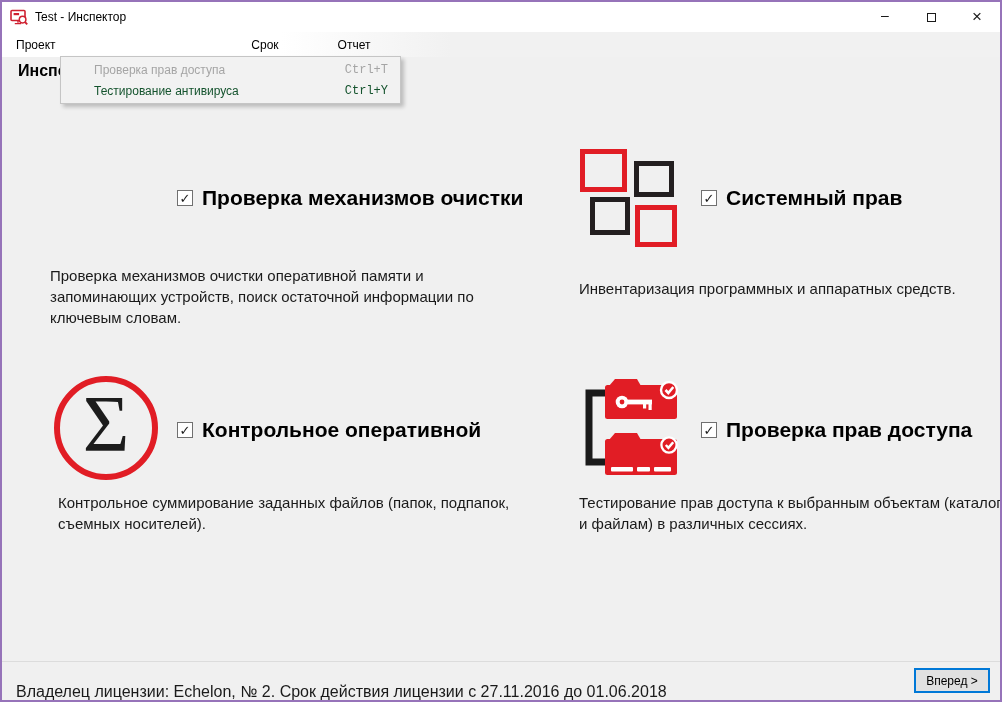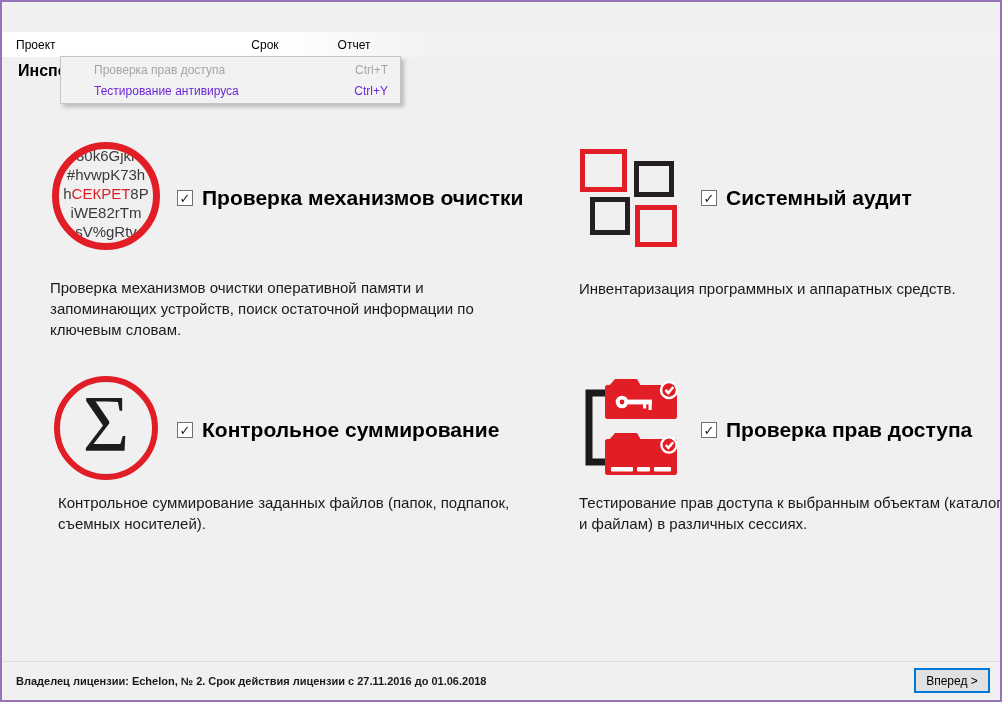--- a/index.html
+++ b/index.html
@@ -22,35 +22,35 @@
   .menubar { position:absolute; top:30px; left:0; right:0; height:25px; display:flex; align-items:stretch; padding-left:2px;
     background:linear-gradient(to right,#ffffff 0%,#ffffff 28%,#f1f1f1 45%,#f1f1f1 100%); font-size:12px; z-index:5;gap:35px; }
   .menu-item { padding:0 11px; display:flex; align-items:center; color:#000; border:1px solid transparent; }
   .menu-item.active { background:#cde6f7; border:1px solid #90c8f6;margin-top:44px; }
   
   .dropdown { position:absolute; left:58px; top:54px; width:341px; background:#f2f2f2; border:1px solid #c5c5c5;
     box-shadow:3px 3px 4px rgba(0,0,0,0.22); z-index:20; padding:2px 0; }
   .dd-item { height:21px; display:flex; align-items:center; font-size:12px; position:relative; padding-left:33px; padding-right:12px; }
   .dd-icon { position:absolute; left:7px; top:3px; width:18px; height:16px; }
   .dd-label { flex:1; }
-  .dd-shortcut { margin-left:23px; }
+  .dd-shortcut { margin-left:23px;font-family:Liberation Mono, monospace; }
   .dd-item.disabled { color:#a5a5a5; }
-  .dd-item.enabled { color:#6d28d9; }
+  .dd-item.enabled { color:#14532d; }
   
   .page-heading { position:absolute; left:16px; top:60px; font-size:16px; font-weight:bold; color:#000; z-index:1; }
   
   .section-heading { position:absolute; display:flex; align-items:center; gap:9px; }
   .checkbox { width:16px; height:16px; background:#fff; border:1px solid #707070; display:flex; align-items:center;
     justify-content:center; font-size:13px; line-height:1; color:#1a1a1a; flex:0 0 auto; }
   .heading-text { font-size:21px; font-weight:bold; color:#000; white-space:nowrap;text-align:right; }
   #h1 { left:175px; top:184px; } #h2 { left:699px; top:184px; }
   #h3 { left:175px; top:416px; } #h4 { left:699px; top:416px; }
   
   .desc { position:absolute; font-size:15px; color:#1a1a1a; line-height:21px; }
-  #d1 { left:48px; top:263px; width:460px;margin-top:12px; }
+  #d1 { left:48px; top:263px; width:460px; }
   #d2 { left:577px; top:276px; width:440px; }
   #d3 { left:48px; top:490px; width:500px;margin-left:8px; }
   #d4 { left:577px; top:490px; width:450px; }
   
   .secret-icon { position:absolute; left:44px; top:139px; width:120px; height:110px; overflow:hidden; }
   .secret-lines { position:absolute; top:5px; left:0; width:100%; text-align:center; font-size:15px; line-height:19px;
     color:#3a3a3a; white-space:nowrap; z-index:1; }
   .secret-red { color:#e11d25; }
   .secret-ring { position:absolute; left:6px; top:1px; width:108px; height:108px; border:7px solid #e11d25; border-radius:50%; z-index:2; }
   
@@ -63,29 +63,50 @@
   #sq3 { left:13px; top:55px; width:40px; height:38px; }
   #sq4 { left:58px; top:63px; width:42px; height:42px; }
   
   .sum-icon { position:absolute; left:52px; top:374px; width:104px; height:104px; border:6px solid #e11d25; border-radius:50%;
     display:flex; align-items:center; justify-content:center; }
   .sigma { font-family:"Liberation Serif","DejaVu Serif",serif; font-size:80px; color:#1c1c1c; line-height:1; margin-top:-8px; }
   
   .folders-icon { position:absolute; left:573px; top:370px; width:112px; height:112px; }
   
   .statusbar { position:absolute; left:0; right:0; bottom:0; height:39px; border-top:1px solid #dcdcdc; background:#f0f0f0; z-index:5; }
-  .license { position:absolute; left:14px; top:13px; font-size:11px; color:#1a1a1a;font-weight:bold; }
+  .license { position:absolute; left:14px; top:21px; font-size:16px; color:#1a1a1a; }
   .next-btn { position:absolute; right:10px; top:6px; width:76px; height:25px; background:#e1e1e1; border:2px solid #0078d7;
     font-size:12px; font-family:inherit; color:#000; }
 </style>
 </head>
 <body>
 
 <div class="window">
 
+  <div class="titlebar">
+    <svg class="app-icon" viewBox="0 0 18 17">
+      <rect x="1" y="1.5" width="14" height="10" rx="1" fill="#ffffff" stroke="#cf2030" stroke-width="1.6"></rect>
+      <rect x="3.6" y="4" width="5.5" height="2.2" fill="#cf2030"></rect>
+      <path d="M8 11.5 v2.2 M4.8 14.6 h6.4" stroke="#cf2030" stroke-width="1.4" fill="none"></path>
+      <circle cx="12.6" cy="10.6" r="3.3" fill="#ffffff" stroke="#cf2030" stroke-width="1.5"></circle>
+      <line x1="15.1" y1="13.1" x2="17.2" y2="15.3" stroke="#cf2030" stroke-width="1.9"></line>
+    </svg>
+    <span class="title-text">Test - Инспектор</span>
+    <div class="win-controls">
+      <div class="win-btn">
+        <span class="min-glyph">–</span>
+      </div>
+      <div class="win-btn">
+        <span class="max-box"></span>
+      </div>
+      <div class="win-btn">
+        <span class="close-glyph">×</span>
+      </div>
+    </div>
+  </div>
 
   <div class="menubar">
     <div class="menu-item">Проект</div>
     <div class="menu-item active">Тестирование</div>
     <div class="menu-item">Срок</div>
     <div class="menu-item">Отчет</div>
   </div>
 
   <div class="dropdown">
     <div class="dd-item disabled">
@@ -93,54 +114,44 @@
       <span class="dd-shortcut">Ctrl+T</span>
     </div>
     <div class="dd-item enabled">
       <span class="dd-label">Тестирование антивируса</span>
       <span class="dd-shortcut">Ctrl+Y</span>
     </div>
   </div>
 
   <div class="page-heading">Инспектор</div>
 
-  <div class="secret-icon">
-    <div class="secret-lines">
-      <div><span>30k6Gjkr</span></div>
-      <div><span>#hvwpK73h</span></div>
-      <div><span>h</span><span class="secret-red">СЕКРЕТ</span><span>8P</span></div>
-      <div><span>iWE82rTm</span></div>
-      <div><span>sV%gRtv</span></div>
-    </div>
-    <div class="secret-ring"></div>
-  </div>
   <div class="section-heading" id="h1">
     <span class="checkbox">✓</span>
     <span class="heading-text">Проверка механизмов очистки</span>
   </div>
   <div class="desc" id="d1">Проверка механизмов очистки оперативной памяти и запоминающих устройств, поиск остаточной информации по ключевым словам.</div>
 
   <div class="audit-icon">
     <div class="sq red" id="sq1"></div>
     <div class="sq black" id="sq2"></div>
     <div class="sq black" id="sq3"></div>
     <div class="sq red" id="sq4"></div>
   </div>
   <div class="section-heading" id="h2">
     <span class="checkbox">✓</span>
-    <span class="heading-text">Системный аудит</span>
+    <span class="heading-text">Системный прав</span>
   </div>
   <div class="desc" id="d2">Инвентаризация программных и аппаратных средств.</div>
 
   <div class="sum-icon">
     <span class="sigma">Σ</span>
   </div>
   <div class="section-heading" id="h3">
     <span class="checkbox">✓</span>
-    <span class="heading-text">Контрольное суммирование</span>
+    <span class="heading-text">Контрольное оперативной</span>
   </div>
   <div class="desc" id="d3">Контрольное суммирование заданных файлов (папок, подпапок, съемных носителей).</div>
 
   <svg class="folders-icon" viewBox="0 0 112 112">
     <path d="M34 21 H14 V90 H34" fill="none" stroke="#1a1a1a" stroke-width="7"></path>
     <g>
       <path d="M34 14 L40 7 H62 L66 14 Z" fill="#e11d25"></path>
       <rect x="30" y="13" width="72" height="34" rx="2.5" fill="#e11d25"></rect>
       <circle cx="47" cy="30" r="6.3" fill="#ffffff"></circle>
       <circle cx="47" cy="30" r="2.4" fill="#e11d25"></circle>

